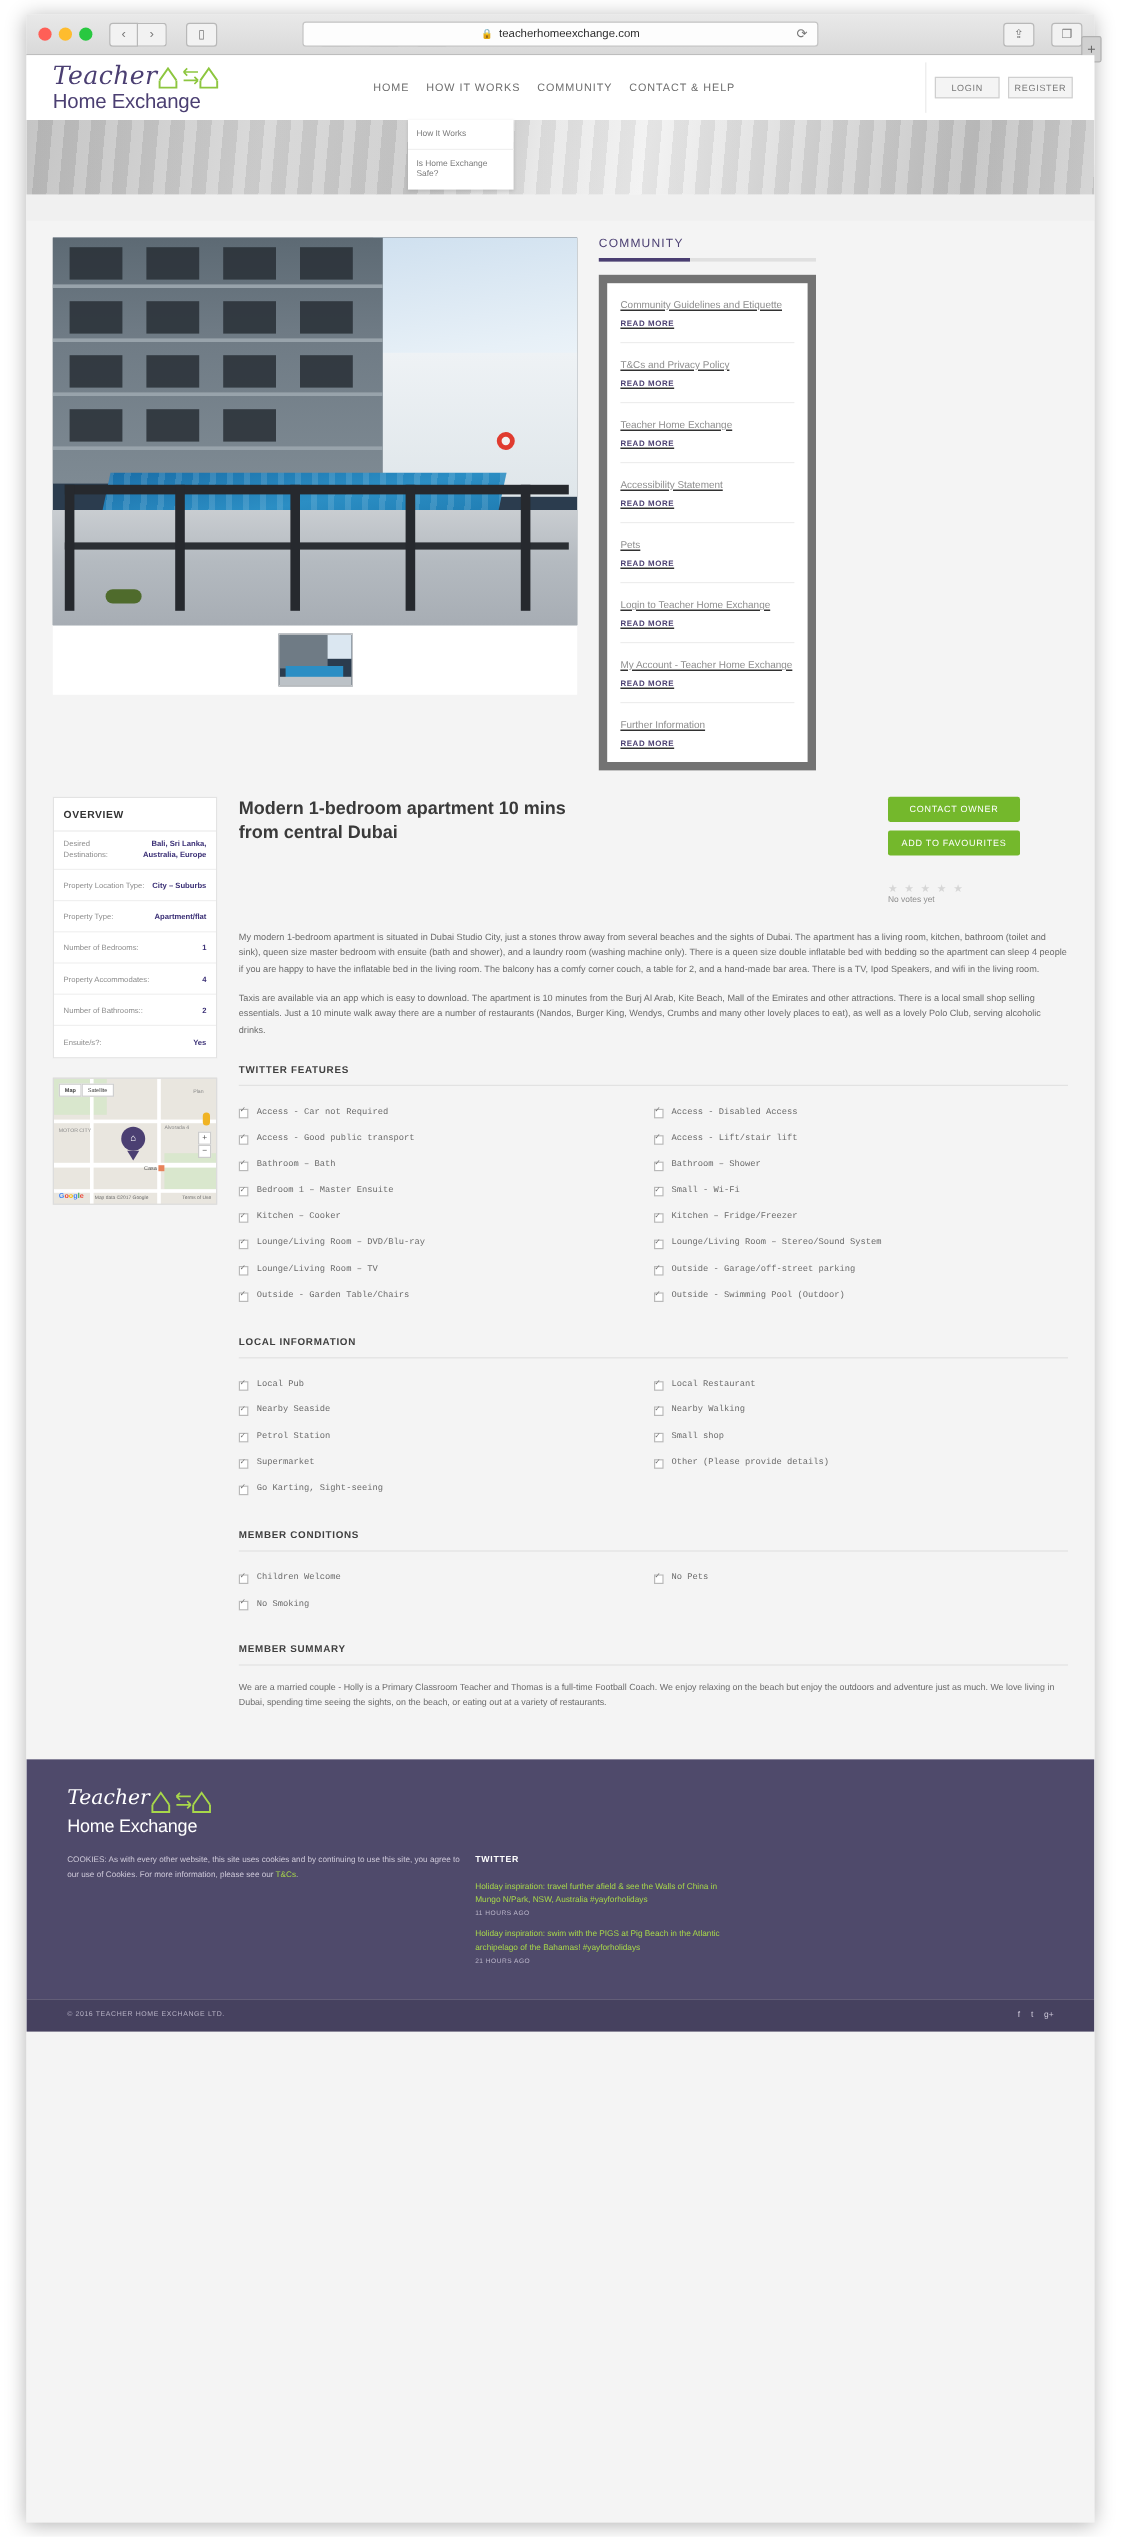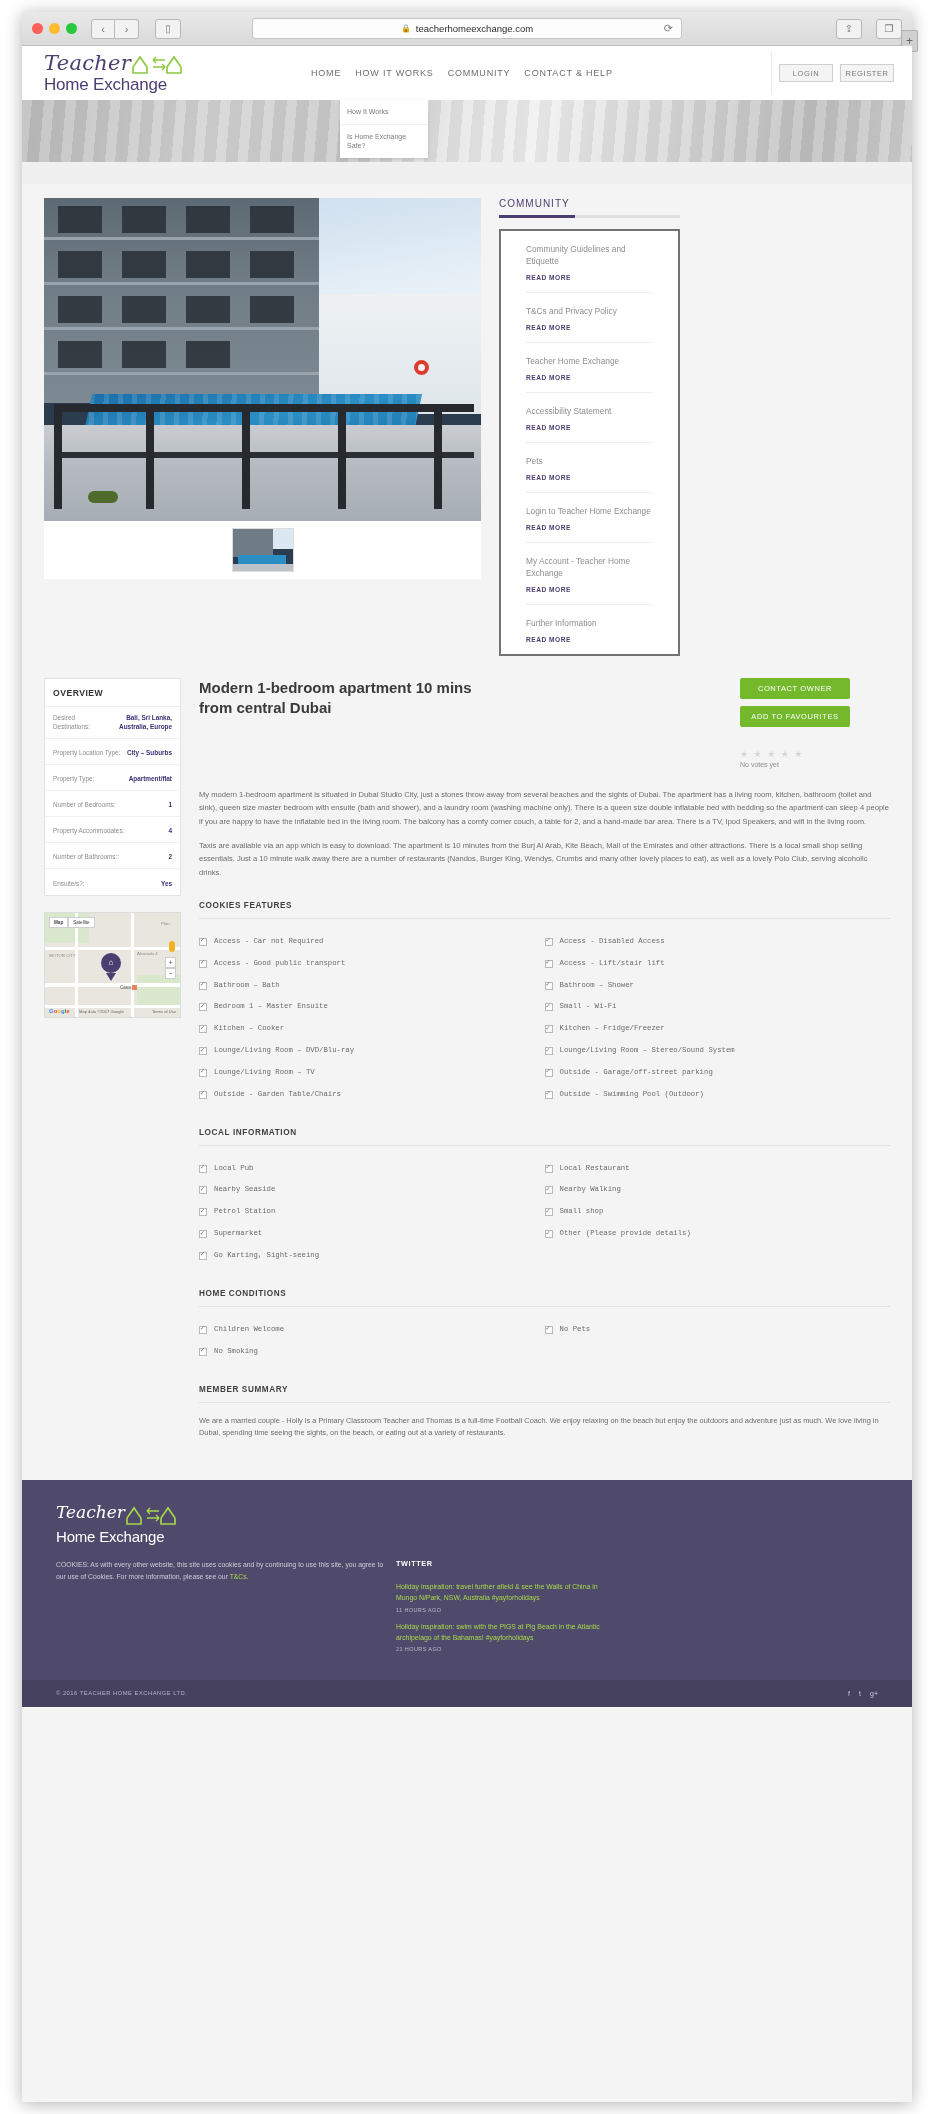--- a/index.html
+++ b/index.html
@@ -177,21 +177,21 @@
   .thumb .t-p { position:absolute; left:5px; top:26px; width:48px; height:12px; background:#2b8ec4; }
   .thumb .t-d { position:absolute; left:0; bottom:0; width:100%; height:7px; background:#bcc2c7; }
 
   
   .community { width:181px; }
   .comm-title {
     font-size:10px; letter-spacing:1px; color:#4b3f72; padding-bottom:6px;
   }
   .comm-rule { height:3px; background:#e0e0e0; position:relative; margin-bottom:11px; }
   .comm-rule::before { content:""; position:absolute; left:0; top:0; width:76px; height:3px; background:#4b3f72; }
-  .comm-box { background:#fff; border:2px solid #737373; padding:0 25px; }
+  .comm-box { background:#fff; border:7px solid #737373; padding:0 11px;text-decoration:underline; }
   .comm-item { padding:12px 0 11px 0; border-bottom:1px solid #ededed; }
   .comm-box .comm-item:last-child { border-bottom:none; }
   .comm-item .ct { font-size:8.3px; color:#8e8e8e; line-height:1.45; margin-bottom:7px; }
   .comm-item .cr { font-size:6.6px; letter-spacing:0.5px; color:#4b3f72; font-weight:bold; }
 
   
   .main-wrap { display:flex; gap:18px; margin-top:22px; padding-bottom:40px; }
   .left-col { width:137px; flex:0 0 137px; }
   .right-col { flex:1; }
 
@@ -559,21 +559,21 @@
                 <div class="stars">★ ★ ★ ★ ★</div>
                 <div class="novotes">No votes yet</div>
               </div>
             </div>
 
             <div class="desc">
               <p>My modern 1-bedroom apartment is situated in Dubai Studio City, just a stones throw away from several beaches and the sights of Dubai. The apartment has a living room, kitchen, bathroom (toilet and sink), queen size master bedroom with ensuite (bath and shower), and a laundry room (washing machine only). There is a queen size double inflatable bed with bedding so the apartment can sleep 4 people if you are happy to have the inflatable bed in the living room. The balcony has a comfy corner couch, a table for 2, and a hand-made bar area. There is a TV, Ipod Speakers, and wifi in the living room.</p>
               <p>Taxis are available via an app which is easy to download. The apartment is 10 minutes from the Burj Al Arab, Kite Beach, Mall of the Emirates and other attractions. There is a local small shop selling essentials. Just a 10 minute walk away there are a number of restaurants (Nandos, Burger King, Wendys, Crumbs and many other lovely places to eat), as well as a lovely Polo Club, serving alcoholic drinks.</p>
             </div>
 
-            <div class="sec-title">COOKIES FEATURES</div>
+            <div class="sec-title">TWITTER FEATURES</div>
             <div class="feat-grid">
               <div class="feat-col">
                 <div class="feat">
                     <span class="cbox"></span>
                     <span>Access - Car not Required</span>
                   </div>
                 <div class="feat">
                     <span class="cbox"></span>
                     <span>Access - Good public transport</span>
                   </div>
@@ -675,21 +675,21 @@
                     <span class="cbox"></span>
                     <span>Small shop</span>
                   </div>
                 <div class="feat">
                     <span class="cbox"></span>
                     <span>Other (Please provide details)</span>
                   </div>
               </div>
             </div>
 
-            <div class="sec-title">HOME CONDITIONS</div>
+            <div class="sec-title">MEMBER CONDITIONS</div>
             <div class="feat-grid">
               <div class="feat-col">
                 <div class="feat">
                     <span class="cbox"></span>
                     <span>Children Welcome</span>
                   </div>
                 <div class="feat">
                     <span class="cbox"></span>
                     <span>No Smoking</span>
                   </div>

